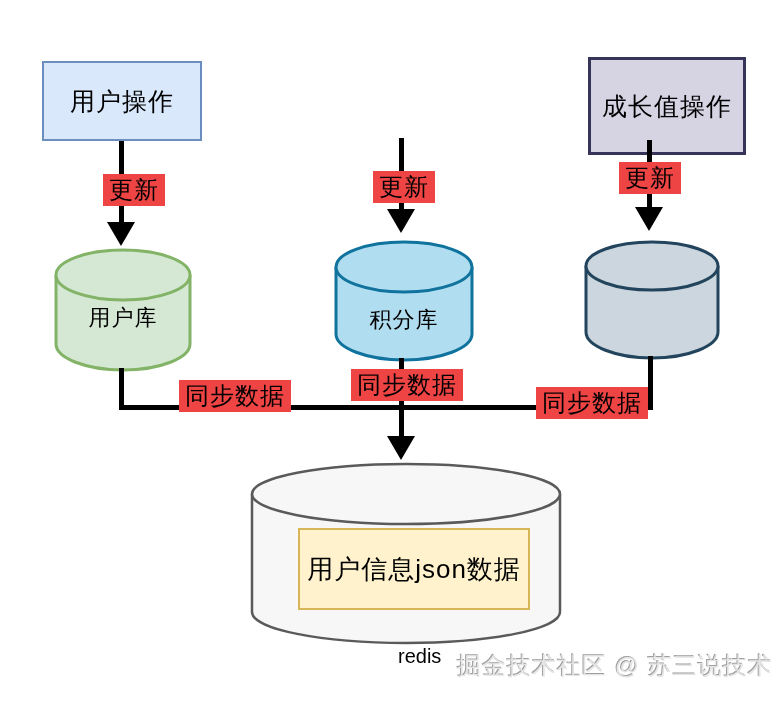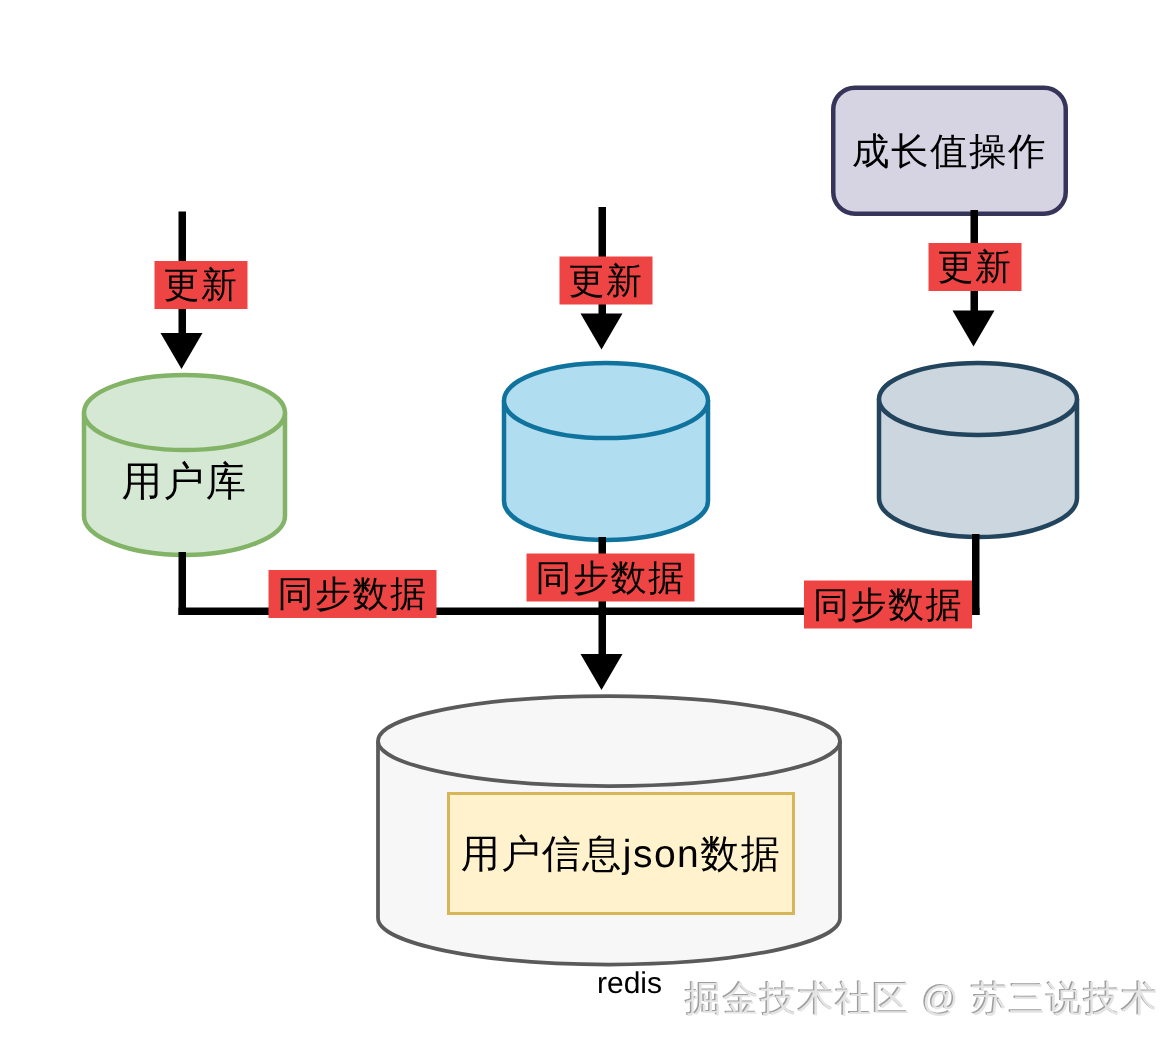--- a/index.html
+++ b/index.html
@@ -27,21 +27,21 @@
     white-space: nowrap;
   }
 
   
   .cyl { position: absolute; }
   .cyl svg { display: block; }
   .cyl-label {
     position: absolute;
     left: 0; right: 0;
     text-align: center;
-    font-size: 27px;
+    font-size: 22px;
     letter-spacing: 1px;
     white-space: nowrap;
   }
 
   
   .vline { position: absolute; width: 5px; background: #000; }
   .hline { position: absolute; height: 5px; background: #000; }
   .arrow-head {
     position: absolute;
     width: 0; height: 0;
@@ -91,23 +91,26 @@
     white-space: nowrap;
     text-shadow: -1px -1px 0 #9f9f9f, 1px 1px 0 #ffffff;
     text-align: right;
   }
 </style>
 </head>
 <body>
 
 <div class="canvas">
 
+  <div class="node-box" style="left: 42px; top: 61px; width: 160px; height: 80px; border-width: 2px; background-color: rgb(218, 232, 252); border-color: rgb(108, 142, 191);">
+    <span>用户操作</span>
+  </div>
 
 
-  <div class="node-box" style="left: 554px; top: 57px; width: 158px; height: 87px; background-color: rgb(214, 211, 227); border-color: rgb(55, 52, 90); border-radius: 16px;">
+  <div class="node-box" style="left: 588px; top: 57px; width: 158px; height: 98px; background-color: rgb(214, 211, 227); border-color: rgb(55, 52, 90);">
     <span>成长值操作</span>
   </div>
 
   <div class="vline" style="left:119px; top:141px; height:83px;"></div>
   <div class="arrow-head" style="left:107px; top:222px;"></div>
   <span class="line-label" style="left:134px; top:190px;">更新</span>
 
   <div class="vline" style="left:399px; top:138px; height:73px;"></div>
   <div class="arrow-head" style="left:387px; top:209px;"></div>
   <span class="line-label" style="left:404px; top:187px;">更新</span>
@@ -122,20 +125,21 @@
       <ellipse cx="70" cy="28" rx="67" ry="25" stroke-width="3" fill="#d5e8d4" stroke="#82b366"></ellipse>
     </svg>
     <span class="cyl-label" style="top:56px;">用户库</span>
   </div>
 
   <div class="cyl" style="left:333px; top:239px; width:142px; height:124px;">
     <svg width="142" height="124" viewBox="0 0 142 124">
       <path d="M3,28 L3,95 C3,109 34,121 71,121 C108,121 139,109 139,95 L139,28" stroke-width="3" fill="#b1ddf0" stroke="#10739e"></path>
       <ellipse cx="71" cy="28" rx="68" ry="25" stroke-width="3" fill="#b1ddf0" stroke="#10739e"></ellipse>
     </svg>
+    <span class="cyl-label" style="top:66px;">积分库</span>
   </div>
 
   <div class="cyl" style="left:583px; top:239px; width:138px; height:122px;">
     <svg width="138" height="122" viewBox="0 0 138 122">
       <path d="M3,27 L3,93 C3,107 33,119 69,119 C105,119 135,107 135,93 L135,27" stroke-width="3" fill="#ccd6de" stroke="#23445d"></path>
       <ellipse cx="69" cy="27" rx="66" ry="24" stroke-width="3" fill="#ccd6de" stroke="#23445d"></ellipse>
     </svg>
   </div>
 
   <div class="vline" style="left:119px; top:368px; height:42px;"></div>

